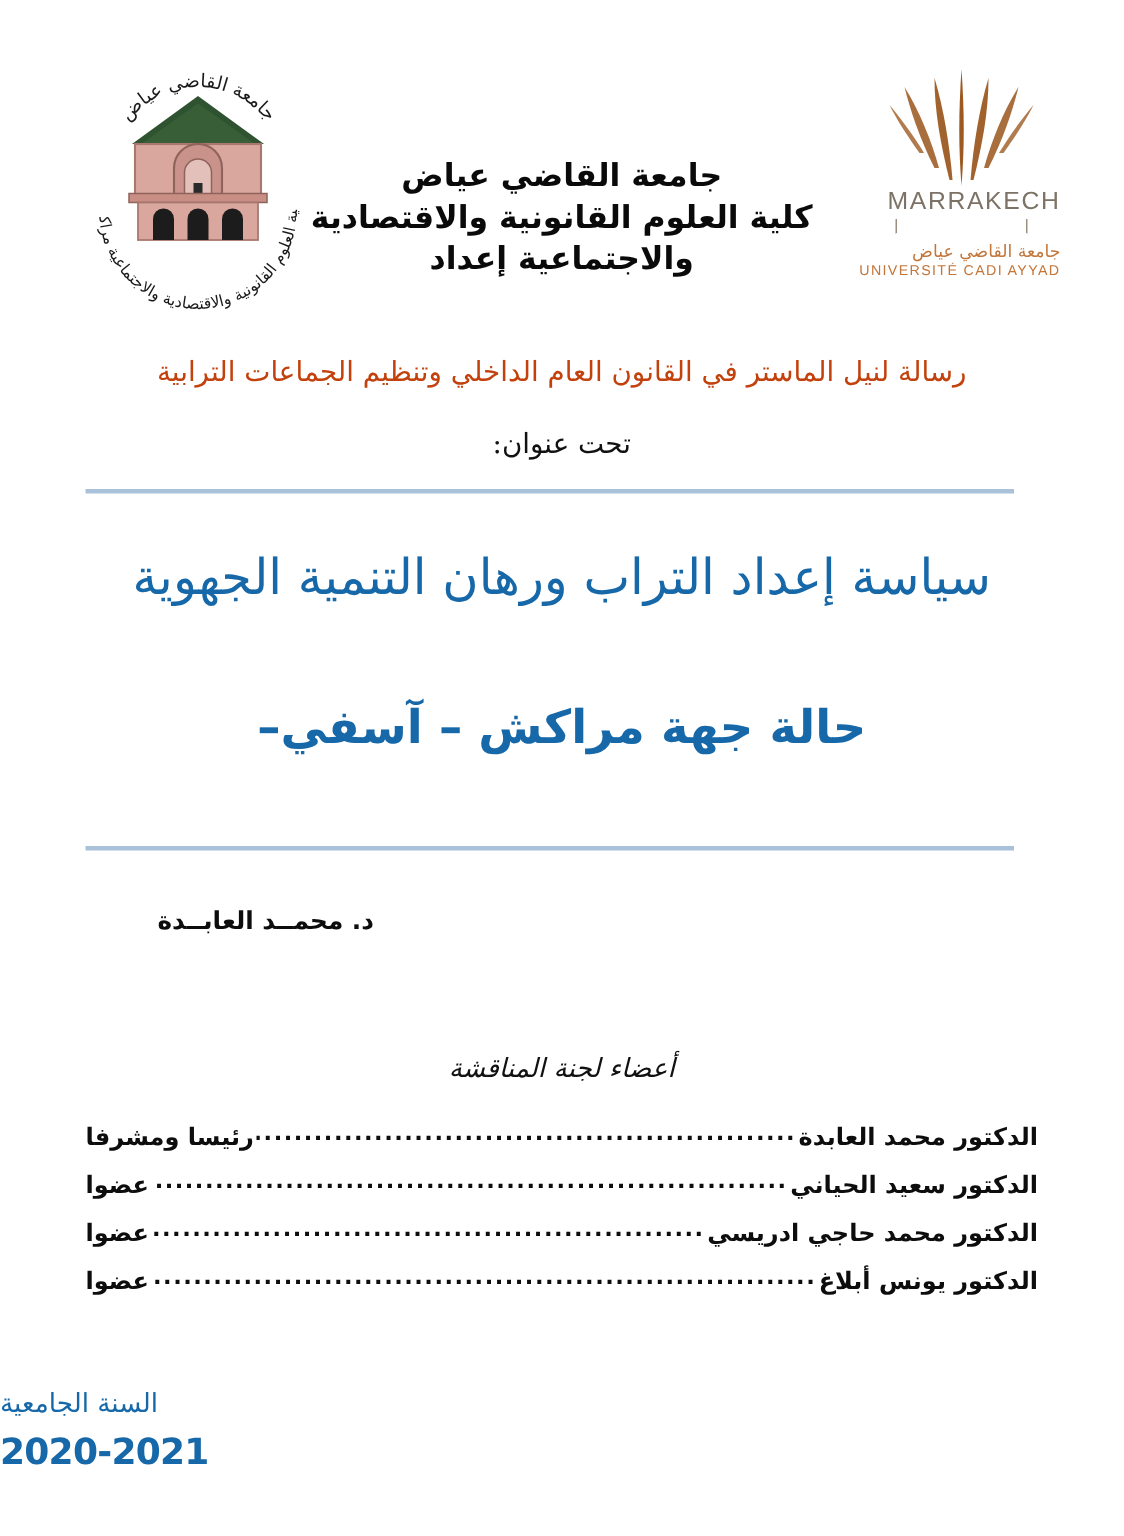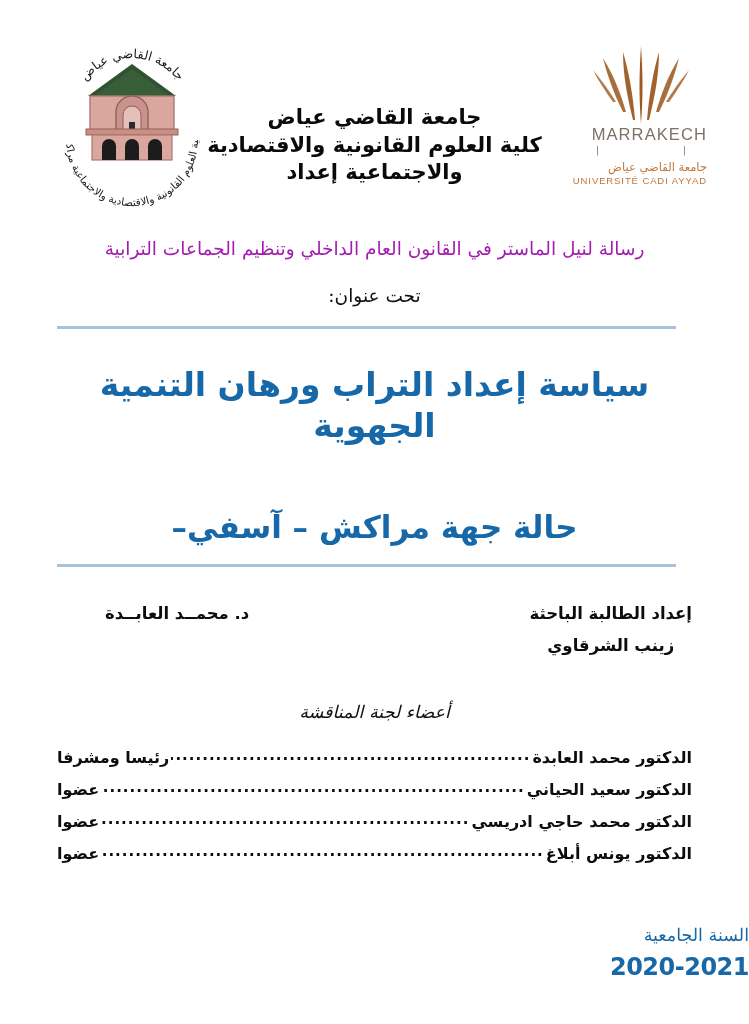--- a/index.html
+++ b/index.html
@@ -120,21 +120,21 @@
   .degree-block {
     position: absolute;
     left: 55px; right: 55px;
     top: 238px;
     text-align: center;
   }
   .degree-line {
     font-family: "DejaVu Serif", "Liberation Serif", serif;
     font-size: 18.5px;
     line-height: 1.15;
-    color: #a21caf;
+    color: #c2410c;
   }
   .under-title {
     font-family: "DejaVu Serif", "Liberation Serif", serif;
     font-size: 18.5px;
     margin-top: 26px;
     color: #111;
   }
 
   
   .rule {
@@ -150,21 +150,21 @@
   
   .title-zone {
     position: absolute;
     left: 40px; right: 40px;
     top: 348px;
     height: 205px;
     text-align: center;
   }
   .main-title {
     font-family: "DejaVu Sans", sans-serif;
-    font-weight: bold;
+    font-weight: normal;
     font-size: 33px;
     line-height: 1.25;
     color: #1668a8;
     letter-spacing: -0.6px;
     margin-top: 16px;
   }
   .sub-title {
     font-family: "DejaVu Sans", sans-serif;
     font-weight: bold;
     font-size: 31px;
@@ -234,21 +234,21 @@
     color: #0d0d0d;
     line-height: 1;
   }
   .jury-role { flex: 0 0 auto; }
 
   
   .year-zone {
     position: absolute;
     left: 0; right: 0;
     top: 925px;
-    text-align: right;
+    text-align: left;
   }
   .year-label {
     font-family: "DejaVu Serif", "Liberation Serif", serif;
     font-size: 17.5px;
     color: #1668a8;
   }
   .year-value {
     font-family: "DejaVu Sans", sans-serif;
     font-weight: bold;
     font-size: 24px;
@@ -339,24 +339,20 @@
   <div class="rule rule-top"></div>
 
   <div class="title-zone">
     <div class="main-title">سياسة إعداد التراب ورهان التنمية الجهوية</div>
     <div class="sub-title">حالة جهة مراكش – آسفي–</div>
   </div>
 
   <div class="rule rule-bottom"></div>
 
   <div class="people-zone">
-    <div class="people-col right">
-      <div>إعداد الطالبة الباحثة</div>
-      <div>زينب الشرقاوي</div>
-    </div>
     <div class="people-col left">
       <div>د. محمــد العابــدة</div>
     </div>
   </div>
 
   <div class="jury-heading">أعضاء لجنة المناقشة</div>
 
   <div class="jury-list">
     <div class="jury-row">
       <span class="jury-name">الدكتور محمد العابدة</span>

